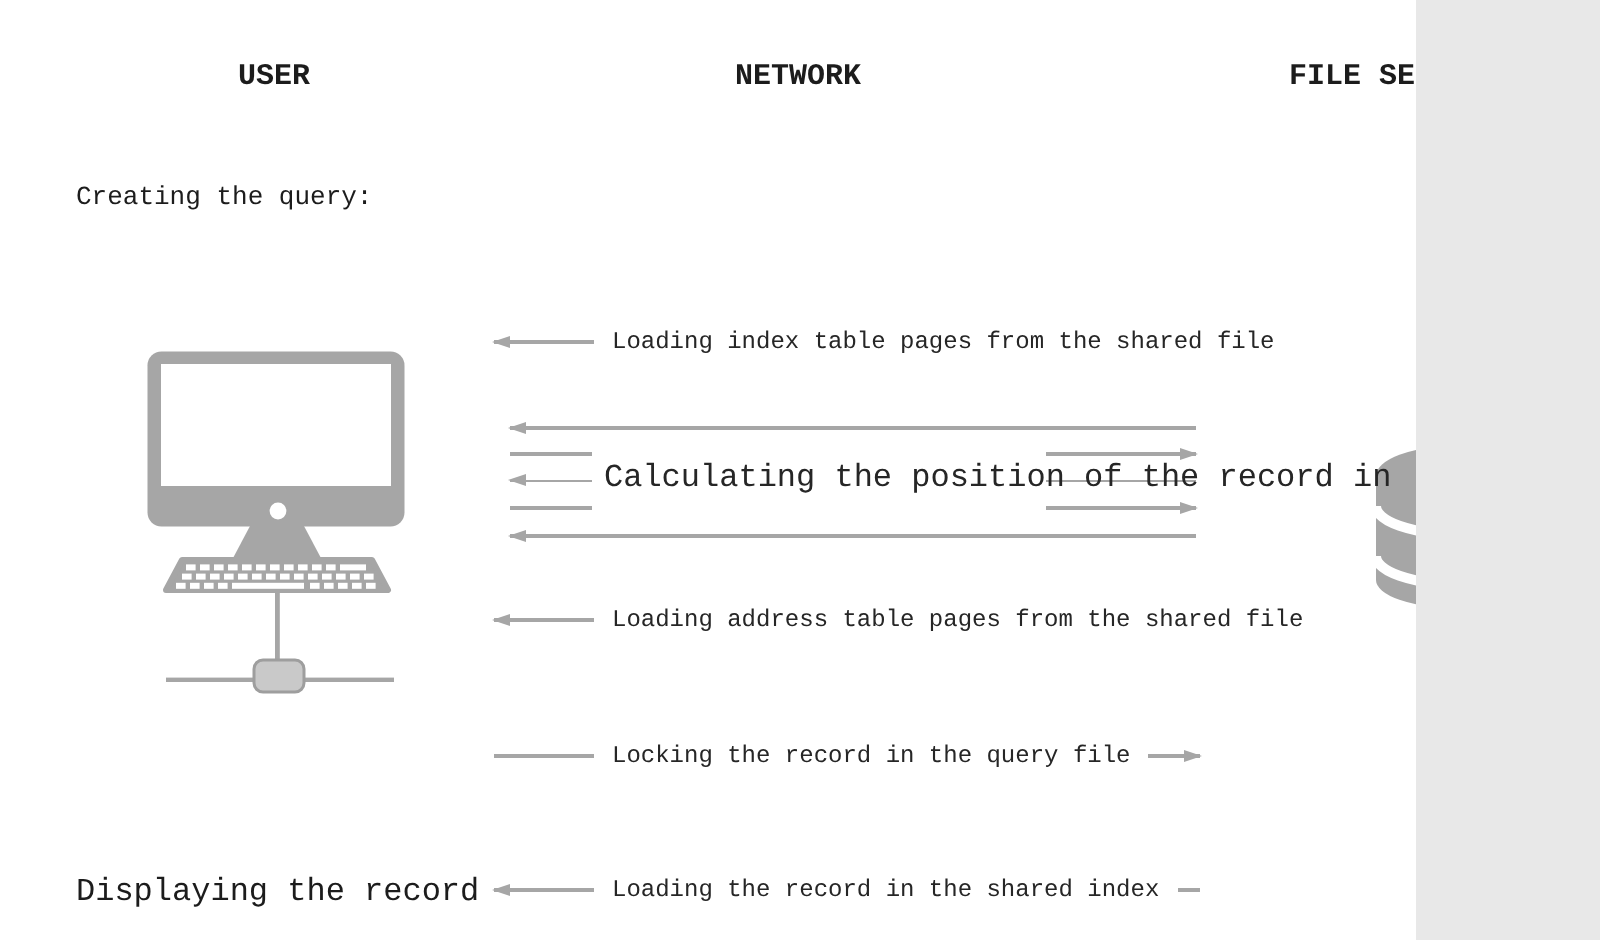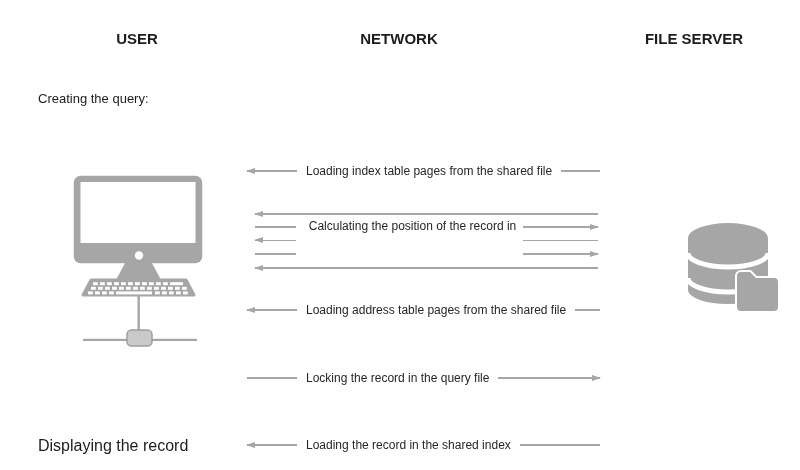--- a/index.html
+++ b/index.html
@@ -1,19 +1,19 @@
 <!DOCTYPE html>
 <html><head>
 <meta charset="utf-8">
 <style>
   * { margin:0; padding:0; box-sizing:border-box; }
   body { background:#e8e8e8; font-family:"Liberation Sans", sans-serif; }
   .canvas {
-    position:relative; width:800px; height:470px; background:#ffffff;
-    overflow:hidden; font-family:Liberation Sans, sans-serif;
+    position:relative; width:708px; height:470px; background:#ffffff;
+    overflow:hidden; font-family:Liberation Mono, monospace;
   }
   .lane-header {
     position:absolute; top:30px; transform:translateX(-50%);
     font-size:15px; font-weight:bold; color:#1c1c1c; white-space:nowrap;
   }
   .hdr-user { left:137px; }
   .hdr-network { left:399px; }
   .hdr-fileserver { left:694px; }
 
   .query-block { position:absolute; left:38px; top:89px; line-height:19px; }
@@ -54,22 +54,22 @@
   
   .calc-group { position:absolute; left:255px; top:213px; width:343px; height:56px; }
   .calc-line { position:absolute; left:0; right:0; height:1.5px; background:#a6a6a6; }
   .cl-1 { top:0; }
   .cl-2 { top:13px; }
   .cl-3 { top:26.5px; }
   .cl-4 { top:40px; }
   .cl-5 { top:54px; }
   .calc-label {
     position:absolute; left:41px; top:5px; width:227px; height:42px;
-    background:#ffffff; display:flex; flex-direction:row; justify-content:center;
-    padding-left:6px; font-size:12px; color:#262626; line-height:16px; white-space:nowrap;
+    background:#ffffff; display:flex; flex-direction:column; justify-content:center;
+    padding-left:6px; font-size:16px; color:#262626; line-height:16px; white-space:nowrap;
   }
 
   .icon-wrap { position:absolute; }
   .icon-user { left:73px; top:175px; }
   .icon-db { left:688px; top:222px; }
 </style>
 </head>
 <body>
 
 <div class="canvas">

